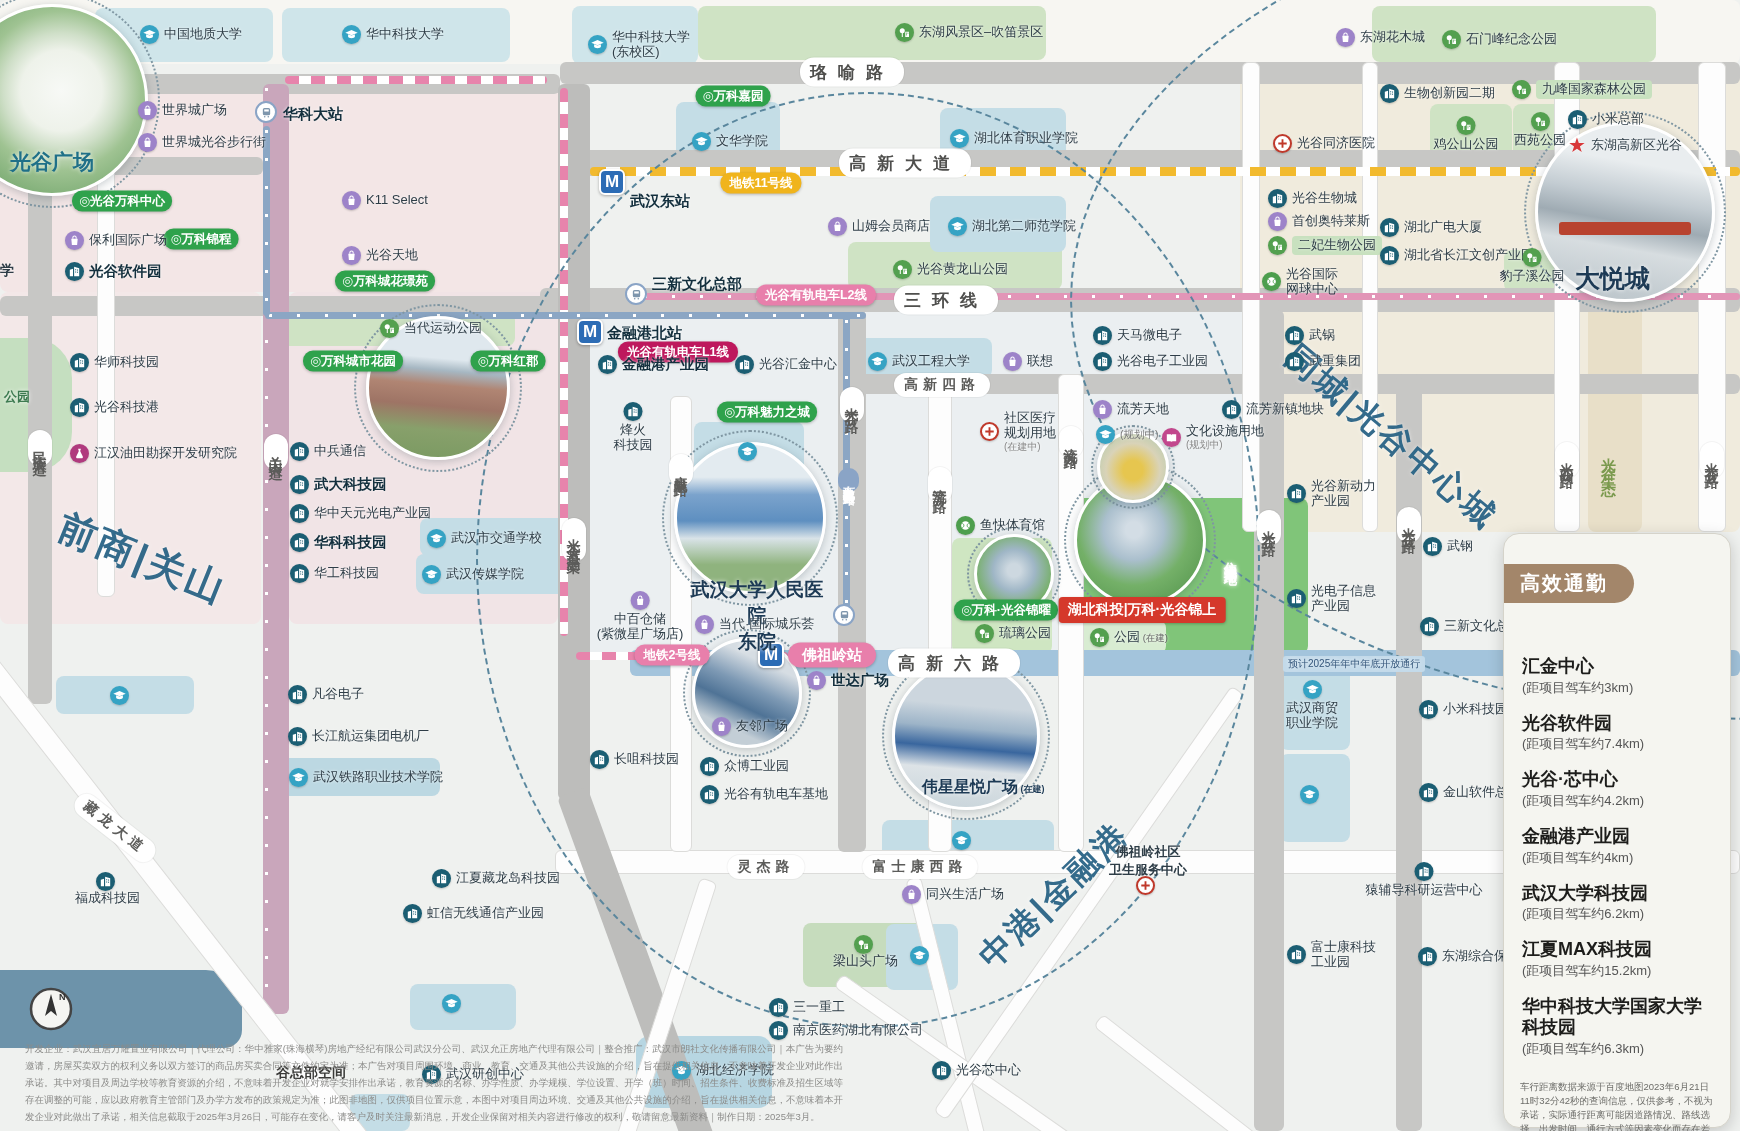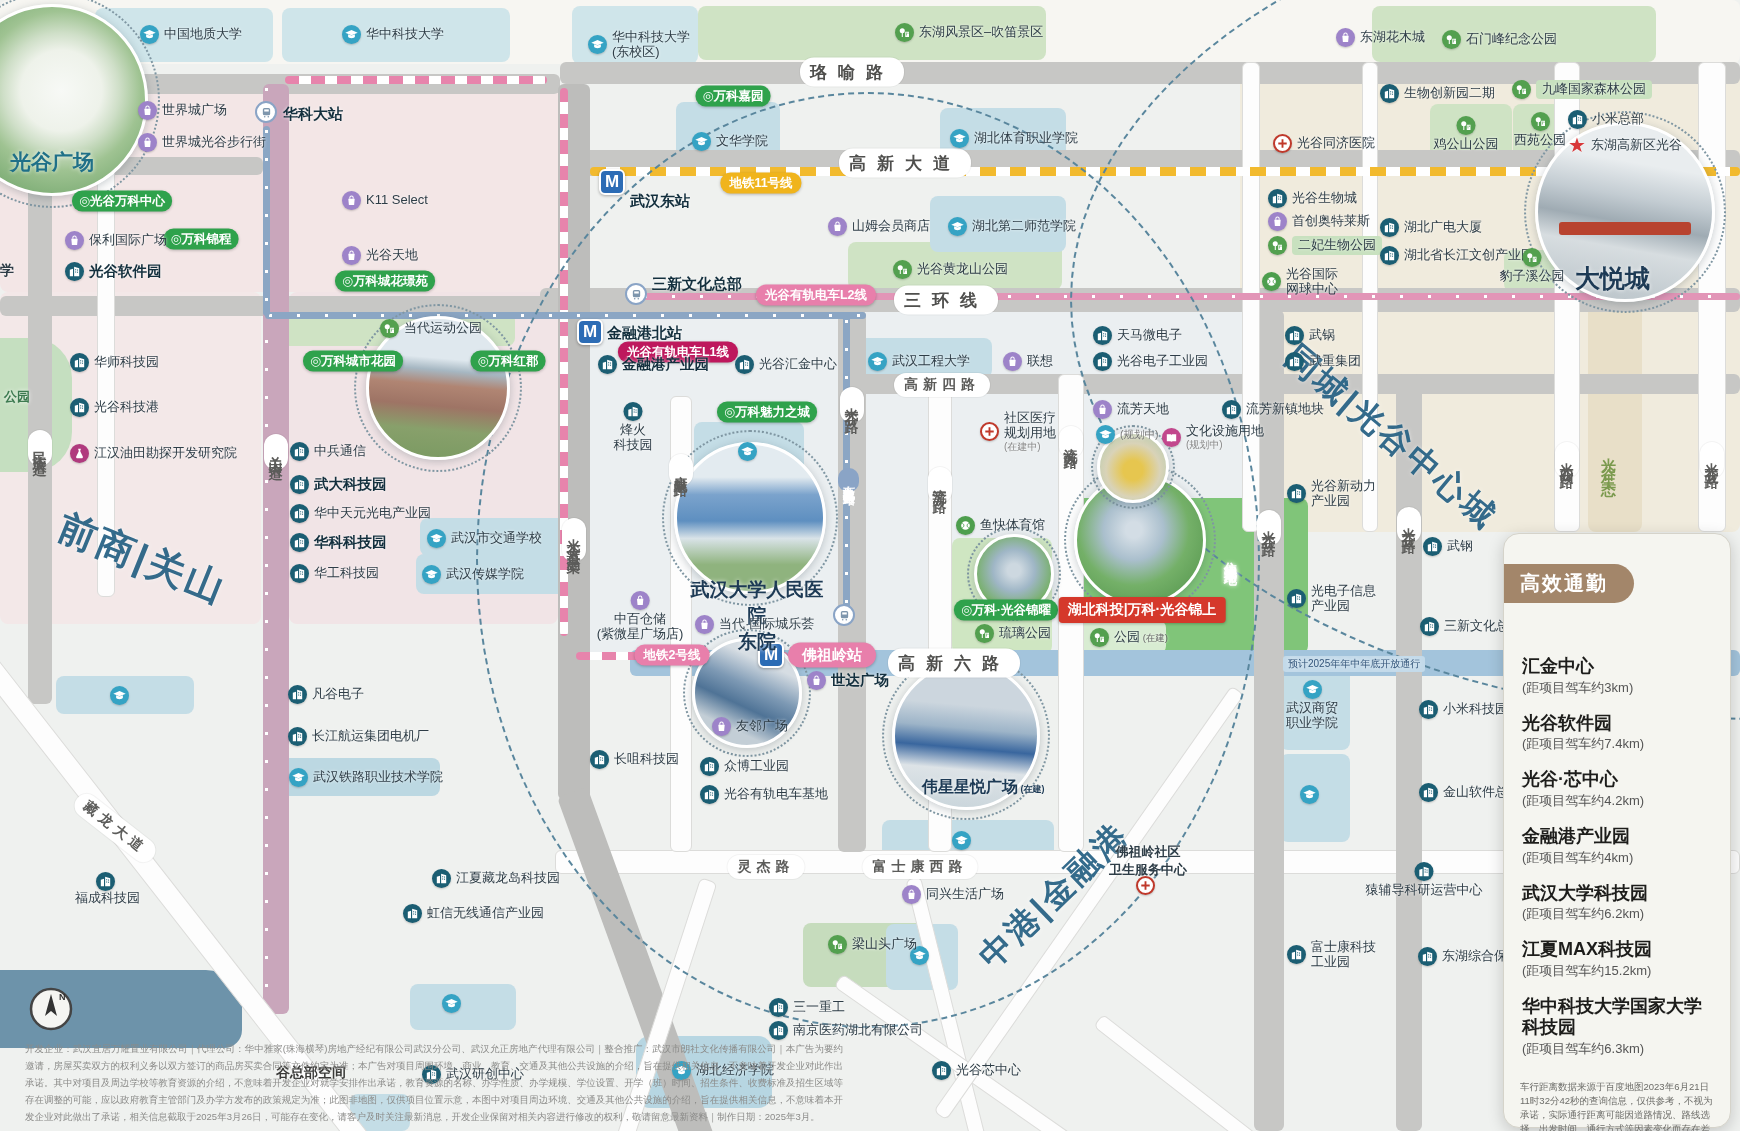--- a/index.html
+++ b/index.html
@@ -1293,21 +1293,21 @@
       </div>
       <div class="poi" style="left: 902px; top: 885px;">
         <span class="ico" style="background: rgb(157, 131, 201);">
           <svg viewBox="0 0 16 16">
             <path fill="#fff" d="M4.6 6.2h6.8l-.6 6.6H5.2z"></path>
             <path fill="none" stroke="#fff" stroke-width="1.1" d="M6.2 6V5a1.8 1.8 0 013.6 0v1"></path>
           </svg>
         </span>
         <span class="lbl">同兴生活广场</span>
       </div>
-      <div class="poi" style="left: 828px; top: 935px;">
+      <div class="poi" style="left: 828px; top: 935px; flex-direction: column;">
         <span class="ico" style="background: rgb(83, 160, 79);">
           <svg viewBox="0 0 16 16">
             <circle cx="5.6" cy="6.2" r="2.7" fill="#fff"></circle>
             <rect x="5.1" y="8.2" width="1.1" height="4.6" fill="#fff"></rect>
             <path fill="#fff" d="M8.8 12.8V7.2h4v5.6z"></path>
             <g fill="#53a04f">
               <rect x="9.6" y="8.2" width="1" height="1"></rect>
               <rect x="11.2" y="8.2" width="1" height="1"></rect>
               <rect x="9.6" y="10" width="1" height="1"></rect>
             </g>

